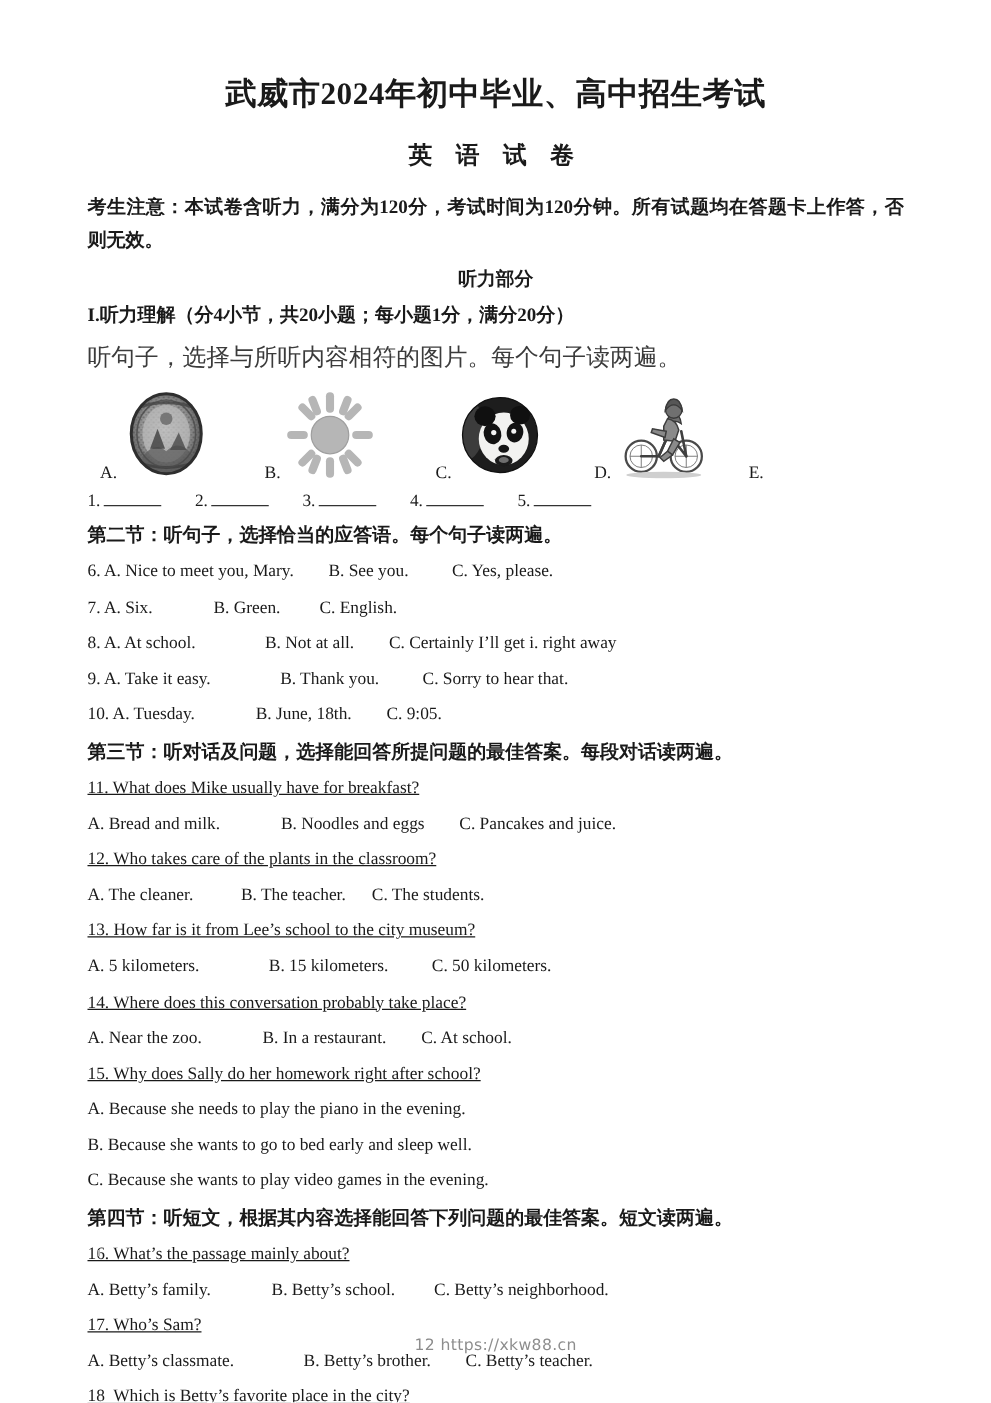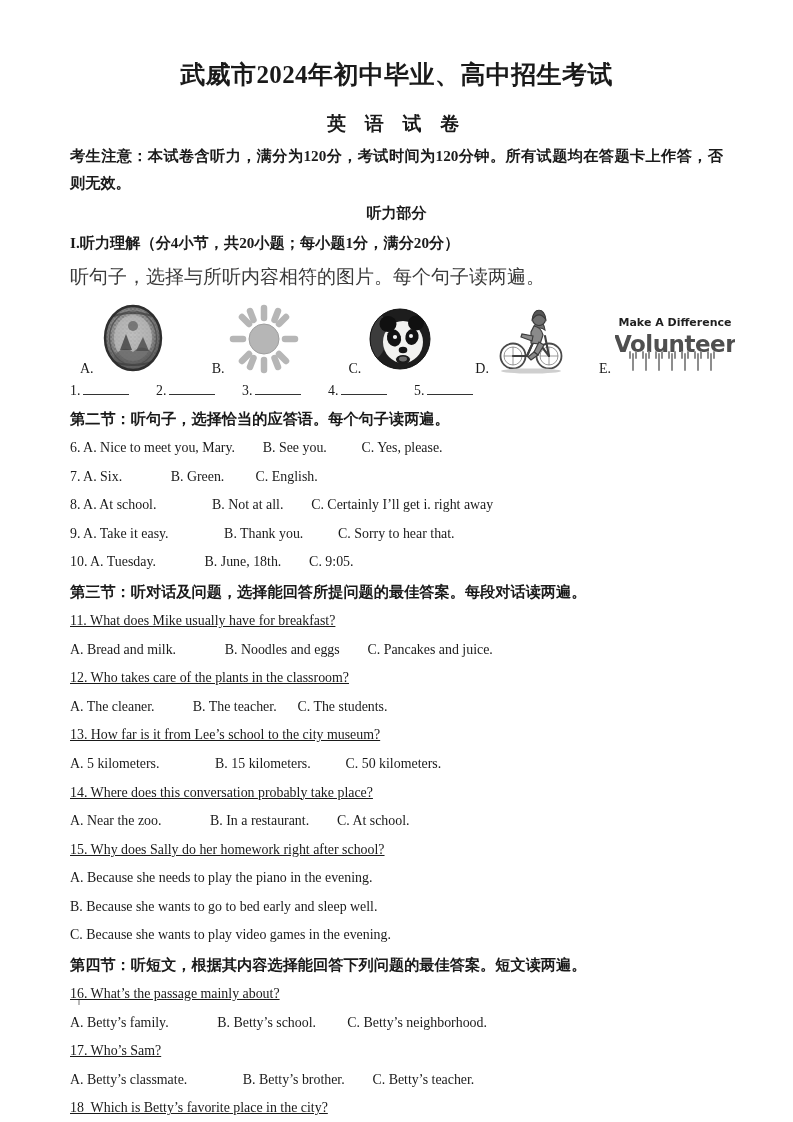--- a/index.html
+++ b/index.html
@@ -33,21 +33,21 @@
     font-size: 25px;
     letter-spacing: 0.4px;
     margin: 0 0 20px 0;
     font-family: "Liberation Serif", "DejaVu Serif", serif;
   }
   .doc-subtitle {
     text-align: center;
     font-weight: bold;
     font-size: 19px;
     letter-spacing: 7px;
-    margin: 0 0 6px 0;
+    margin: 0 0 16px 0;
   }
   .notice {
     font-weight: bold;
     font-size: 15.2px;
     line-height: 1.75;
     margin: 0 0 8px 0;
     text-align: justify;
   }
   .part-title {
     text-align: center;
@@ -286,35 +286,20 @@
               <path d="M46 40 l-5 10 l4 3 l6 -10 z"></path>
               <path d="M41 50 l-6 5 l3 3 l7 -5 z"></path>
             </g>
             <ellipse cx="38" cy="69" rx="30" ry="2.6" fill="#cfcfcf"></ellipse>
           </svg>
         </span>
       </div>
 
       <div class="pic-cell" style="margin-left:30px;">
         <span class="pic-letter">E.</span>
-        <span class="pic-box">
-          <svg width="120" height="62" viewBox="0 0 120 62">
-            <text x="60" y="14" text-anchor="middle" font-family="DejaVu Sans, sans-serif" font-size="11" font-weight="bold" fill="#1f1f1f">Make A Difference</text>
-            <text x="60" y="40" text-anchor="middle" font-family="DejaVu Sans, sans-serif" font-size="23" font-weight="bold" fill="#4f4f4f" letter-spacing="-0.5">Volunteer</text>
-            <g stroke="#8d8d8d" stroke-width="2" stroke-linecap="round" fill="none">
-              <path d="M18 58 L18 42 M15 46 L15 40 M21 46 L21 40"></path>
-              <path d="M31 58 L31 42 M28 46 L28 40 M34 46 L34 40"></path>
-              <path d="M44 58 L44 42 M41 46 L41 40 M47 46 L47 40"></path>
-              <path d="M57 58 L57 42 M54 46 L54 40 M60 46 L60 40"></path>
-              <path d="M70 58 L70 42 M67 46 L67 40 M73 46 L73 40"></path>
-              <path d="M83 58 L83 42 M80 46 L80 40 M86 46 L86 40"></path>
-              <path d="M96 58 L96 42 M93 46 L93 40 M99 46 L99 40"></path>
-            </g>
-          </svg>
-        </span>
       </div>
 
     </div>
 
     <div class="blank-row">
       <span class="blank-item" style="width:86px;">
         <span>1.</span>
         <span class="blank-line"></span>
       </span>
       <span class="blank-item" style="width:86px;">
@@ -368,13 +353,14 @@
 
     <div class="qline stem">17. Who’s Sam?</div>
     <div class="opts">A. Betty’s classmate.                B. Betty’s brother.        C. Betty’s teacher.</div>
 
     <div class="qline stem">18  Which is Betty’s favorite place in the city?</div>
 
   </div>
 
   <div class="tiny-mark"></div>
 
+  <div class="footer">12 https://xkw88.cn</div>
 </div>
 
 </body></html>

